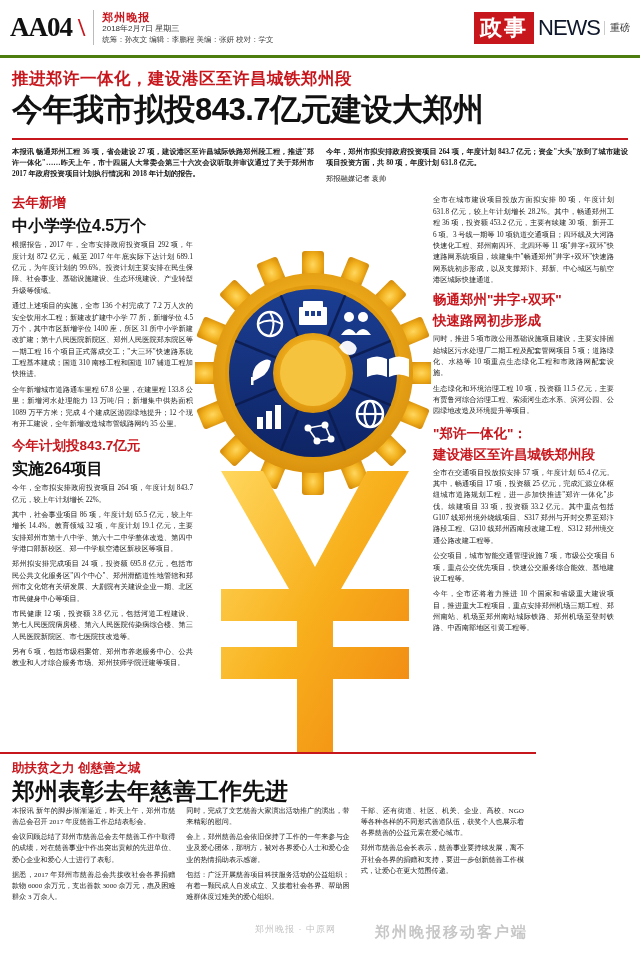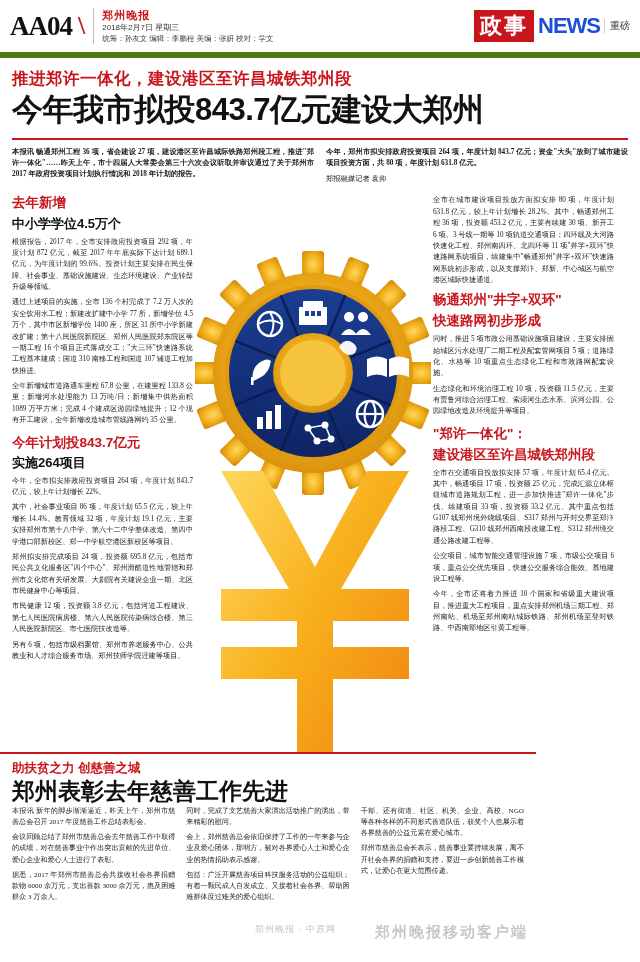--- a/index.html
+++ b/index.html
@@ -8,21 +8,21 @@
     background:#ffffff;
     font-family:"Liberation Serif", serif;
     color:#111;
     overflow:hidden;
     position:relative;
   }
   .page{position:relative;width:640px;height:962px;}
 
   
   .masthead{
-    position:relative;height:58px;border-bottom:6px solid #4d7c0f;
+    position:relative;height:58px;border-bottom:3px solid #4d7c0f;
     display:flex;align-items:center;padding:0 10px;box-sizing:border-box;
   }
   .page-code{
     font-family:"Liberation Serif", serif;
     font-size:27px;font-weight:bold;letter-spacing:-1px;color:#111;
     margin-right:6px;
   }
   .red-slash{
     color:#c8161d;font-size:26px;font-weight:bold;margin-right:8px;
   }
@@ -36,21 +36,21 @@
   .mast-date{font-size:8px;color:#333;font-family:"Liberation Sans", sans-serif;}
   .mast-credit{font-size:7.5px;color:#444;font-family:"Liberation Sans", sans-serif;}
   .mast-right{
     margin-left:auto;display:flex;align-items:center;gap:4px;
   }
   .sec-cn{
     background:#c8161d;color:#fff;font-size:22px;font-weight:bold;
     padding:1px 6px;font-family:"Liberation Sans", sans-serif;letter-spacing:2px;
   }
   .sec-en{
-    font-size:22px;font-weight:bold;color:#1d4ed8;font-family:"Liberation Sans", sans-serif;
+    font-size:22px;font-weight:normal;color:#0f172a;font-family:"Liberation Sans", sans-serif;
     letter-spacing:-1px;
   }
   .sec-tag{
     font-size:10px;color:#333;border-left:1px solid #ccc;padding-left:5px;
     font-family:"Liberation Sans", sans-serif;
   }
 
   
   .head-wrap{padding:10px 12px 4px 12px;}
   .shoulder{
@@ -79,21 +79,21 @@
   .body3{
     display:flex;gap:4px;padding:6px 12px 0 12px;position:relative;
   }
   .col3{width:181px;}
   .col-mid{width:232px;position:relative;}
   .sub-red{
     color:#c8161d;font-size:13.5px;font-weight:bold;line-height:1.25;
     font-family:"Liberation Sans", sans-serif;margin-bottom:4px;
   }
   .sub-black{
-    color:#111;font-size:13px;font-weight:bold;line-height:1.25;
+    color:#111;font-size:16px;font-weight:bold;line-height:1.25;
     font-family:"Liberation Sans", sans-serif;margin:0 0 4px 0;
   }
   .col3 p, .colr p{
     margin:0 0 4px 0;font-size:7.2px;line-height:1.58;text-align:justify;color:#1a1a1a;
   }
   .colr{width:181px;}
 
   
   .graphic{
     position:relative;width:232px;height:640px;margin-top:-6px;

